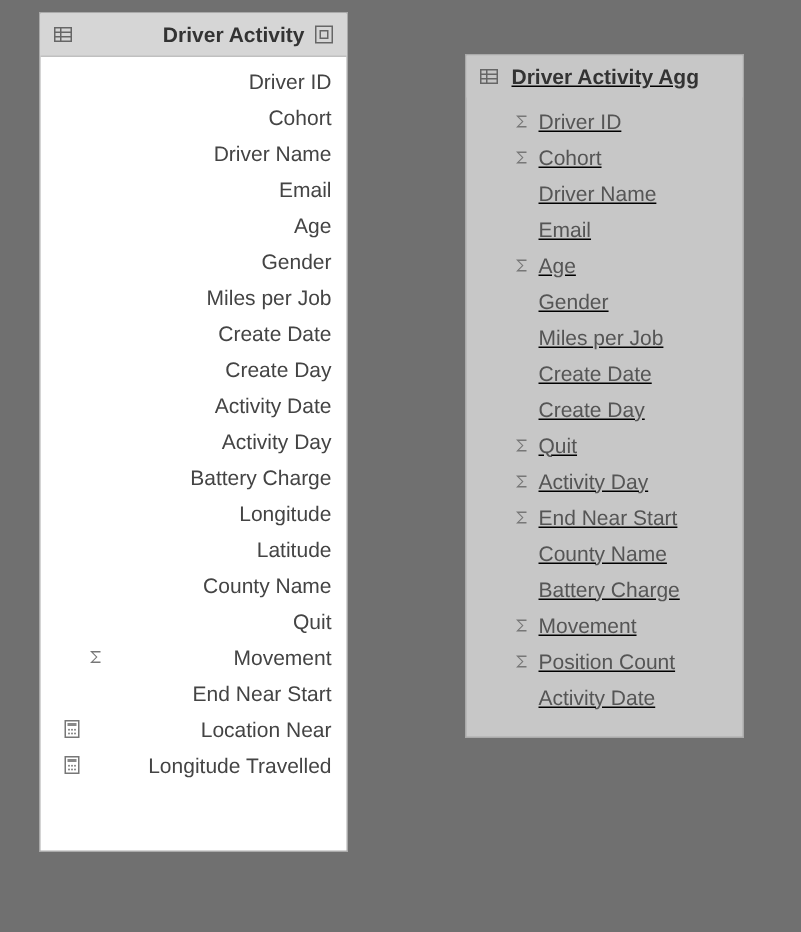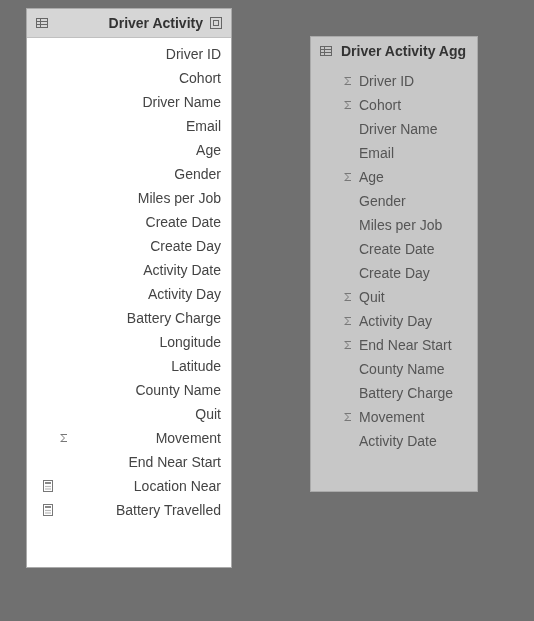--- a/index.html
+++ b/index.html
@@ -223,25 +223,25 @@
               <rect x="1.5" y="1.5" width="9" height="11" class="fill-none stroke-mid" stroke-width="1"></rect>
               <rect x="3" y="3" width="6" height="2" fill="#888"></rect>
               <circle cx="4" cy="7.5" r="0.7" fill="#888"></circle>
               <circle cx="6" cy="7.5" r="0.7" fill="#888"></circle>
               <circle cx="8" cy="7.5" r="0.7" fill="#888"></circle>
               <circle cx="4" cy="10" r="0.7" fill="#888"></circle>
               <circle cx="6" cy="10" r="0.7" fill="#888"></circle>
               <circle cx="8" cy="10" r="0.7" fill="#888"></circle>
             </svg>
           </span>
-          <span class="label">Battery Travelled</span>
+          <span class="label">Longitude Travelled</span>
         </div>
       </div>
     </div>
-    <div class="panel inactive" style="left: 310px; top: 36px; width: 168px; min-height: 456px;">
+    <div class="panel inactive" style="left: 310px; top: 36px; width: 186px; min-height: 456px; text-decoration: underline;">
       <div class="panel-header">
         <span class="table-icon">
           <svg width="14" height="14" viewBox="0 0 14 14">
             <rect x="1.5" y="2.5" width="11" height="9" class="fill-none stroke-dark" stroke-width="1"></rect>
             <line x1="1.5" y1="5.5" x2="12.5" y2="5.5" class="stroke-dark" stroke-width="1"></line>
             <line x1="1.5" y1="8.5" x2="12.5" y2="8.5" class="stroke-dark" stroke-width="1"></line>
             <line x1="5.5" y1="2.5" x2="5.5" y2="11.5" class="stroke-dark" stroke-width="1"></line>
           </svg>
         </span>
         <span class="title">Driver Activity Agg</span>
@@ -345,18 +345,27 @@
           <span class="indent"></span>
           <span class="type-slot">
             <svg width="12" height="12" viewBox="0 0 12 12">
               <path d="M2 2 L9 2 L9 3 L4 3 L7 6 L4 9 L9 9 L9 10 L2 10 L6 6 Z" fill="#777"></path>
             </svg>
           </span>
           <span class="label">Movement</span>
         </div>
         <div class="field-row">
           <span class="indent"></span>
+          <span class="type-slot">
+            <svg width="12" height="12" viewBox="0 0 12 12">
+              <path d="M2 2 L9 2 L9 3 L4 3 L7 6 L4 9 L9 9 L9 10 L2 10 L6 6 Z" fill="#777"></path>
+            </svg>
+          </span>
+          <span class="label">Position Count</span>
+        </div>
+        <div class="field-row">
+          <span class="indent"></span>
           <span class="type-slot"></span>
           <span class="label">Activity Date</span>
         </div>
       </div>
     </div>
   </div>
 
 </body></html>

